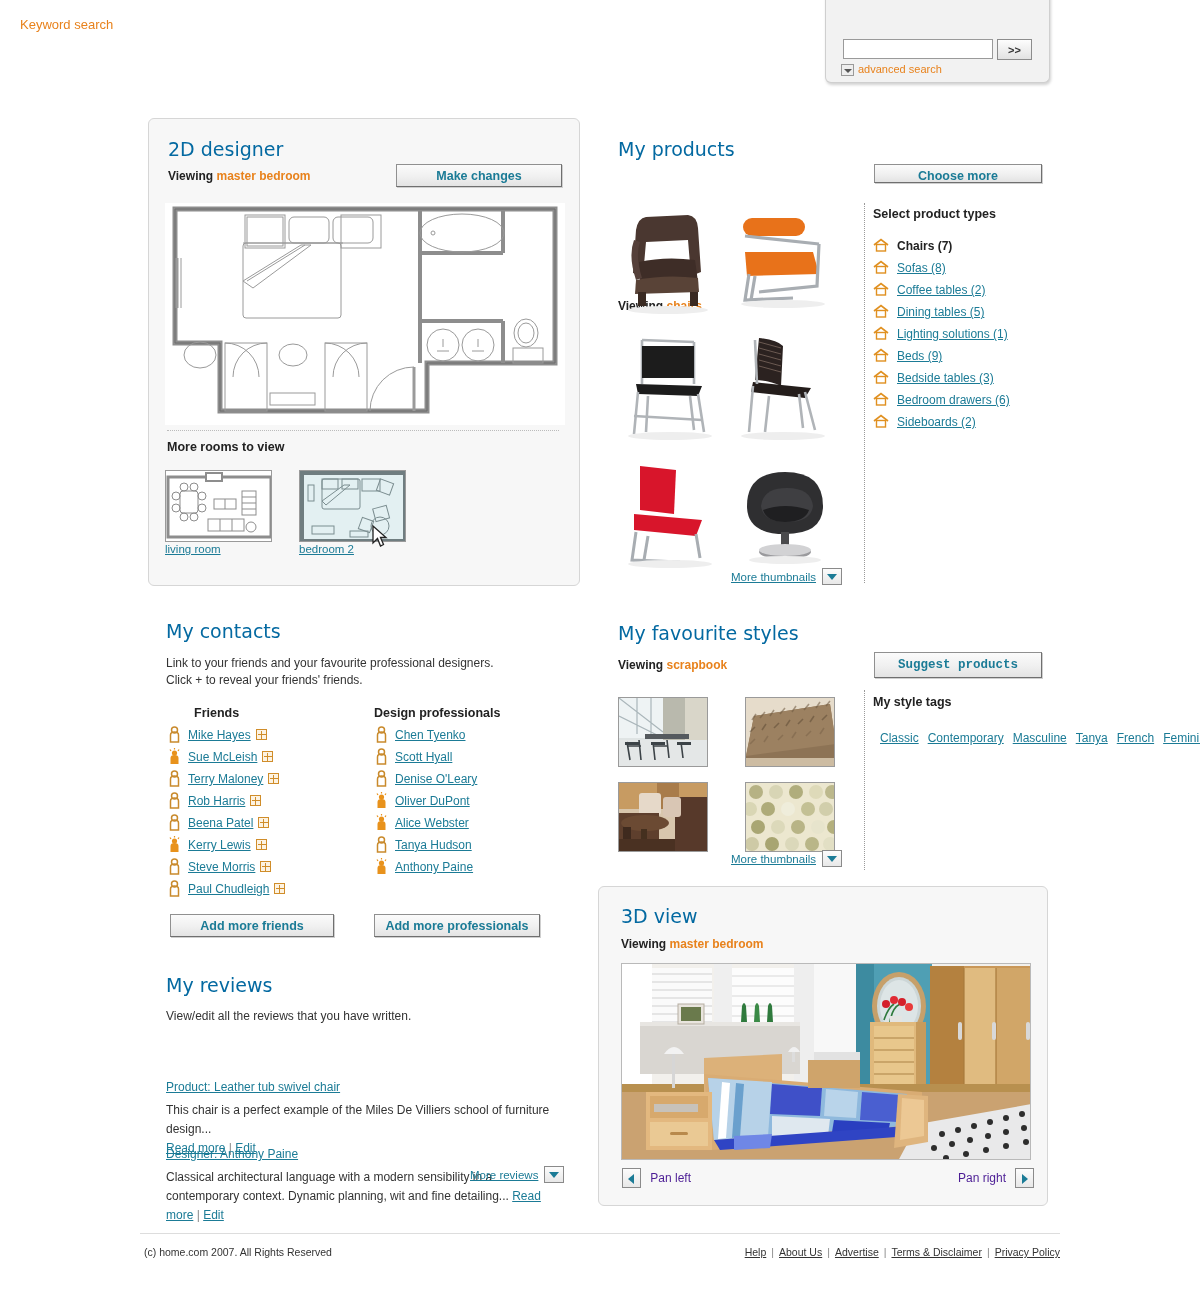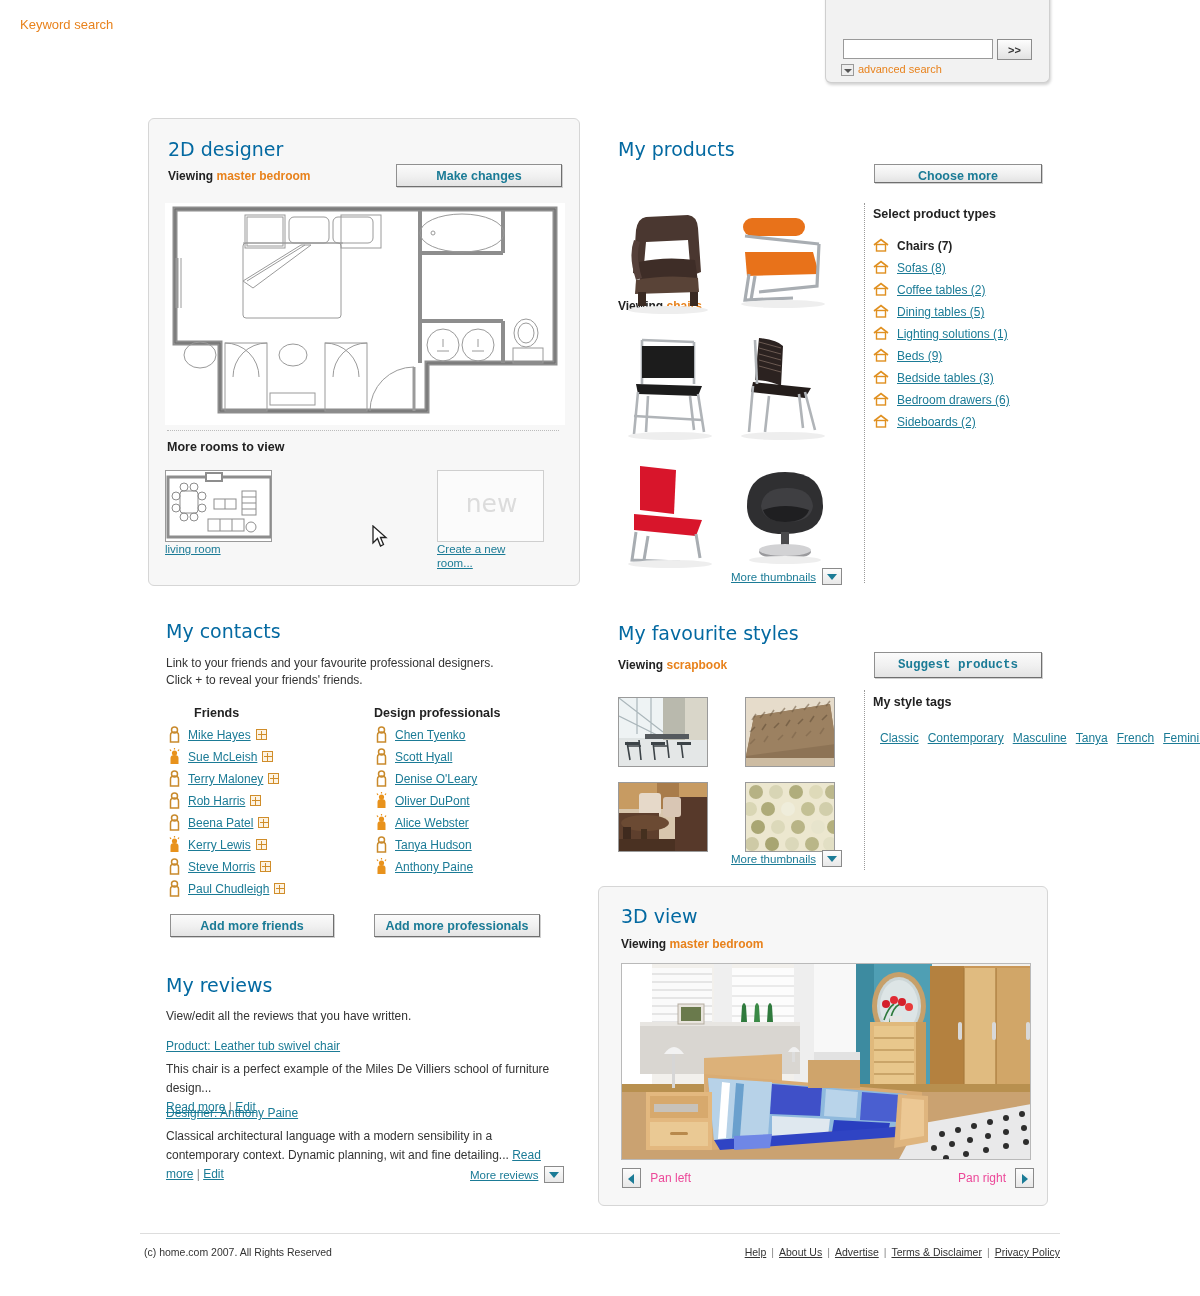--- a/index.html
+++ b/index.html
@@ -153,42 +153,42 @@
   }
   .plus:before{content:"";position:absolute;left:4px;top:1px;width:1px;height:9px;background:#d08d2a;}
   .plus:after{content:"";position:absolute;left:1px;top:4px;width:9px;height:1px;background:#d08d2a;}
   #btn-friends { position:absolute; left:170px; top:914px; width:164px; height:23px; line-height:21px; }
   #btn-pros { position:absolute; left:374px; top:914px; width:166px; height:23px; line-height:21px; }
 
   
   #reviews { position:absolute; left:166px; top:974px; width:400px; }
   #reviews .h1 { position:absolute; left:0; top:0; }
   .r-intro { position:absolute; left:0; top:35px; font-size:12px; }
-  .rev { position:absolute; width:400px; font-size:12px; line-height:19px; }
+  .rev { position:absolute; width:400px; font-size:12px; line-height:19px;margin-top:41px; }
   .rev .rtitle { display:block; margin-bottom:4px; }
   .more-reviews { position:absolute; left:470px; top:1166px; font-size:11.5px; }
 
   
   #styles { position:absolute; left:618px; top:622px; width:430px; }
   #styles .h1 { position:absolute; left:0; top:0; }
   #styles .viewing { position:absolute; left:0; top:36px; }
   #btn-suggest { position:absolute; left:874px; top:652px; width:168px; height:26px; line-height:21px;font-family:Liberation Mono, monospace; }
   .sb-grid { position:absolute; left:618px; top:697px; }
   .sb-cell { width:90px; height:70px; border:1px solid #9a9a9a; display:inline-block; margin:0 34px 12px 0; position:relative; overflow:hidden; }
   .vdiv-styles { position:absolute; left:864px; top:690px; height:180px; border-left:1px dotted #9a9a9a; }
   .tags-title { position:absolute; left:873px; top:695px; font-size:12.5px; font-weight:bold; color:#222; }
   .tags { position:absolute; left:880px; top:727px; width:175px; font-size:12px; line-height:22px; }
   .tags a { margin-right:9px; white-space:nowrap; }
 
   
   #p3d { left:598px; top:886px; width:450px; height:320px; }
   #p3d .h1 { position:absolute; left:22px; top:18px; }
   #p3d .viewing { position:absolute; left:22px; top:50px; }
   .view3d-img { position:absolute; left:621px; top:963px; width:410px; height:197px; border:1px solid #b9b9b9; overflow:hidden; }
-  .pan { position:absolute; top:1168px; font-size:12px; color:#ec4899; }
+  .pan { position:absolute; top:1168px; font-size:12px; color:#4c1d95; }
   .pan-btn { display:inline-block; width:19px; height:20px; border:1px solid #8a8a8a;
     background:linear-gradient(#fcfcfc,#e8e8e8); position:relative; vertical-align:-6px; }
   .pan-btn i { position:absolute; top:5px; }
   .pan-left i { left:5px; border-top:5px solid transparent; border-bottom:5px solid transparent; border-right:6px solid #1b7b96; }
   .pan-right i { left:6px; border-top:5px solid transparent; border-bottom:5px solid transparent; border-left:6px solid #1b7b96; }
 
   
   .footer-rule { position:absolute; left:140px; top:1233px; width:920px; border-top:1px solid #ddd; }
   .copyright { position:absolute; left:144px; top:1246px; font-size:10.5px; color:#333; }
   .flinks { position:absolute; right:140px; top:1246px; font-size:10.5px; }
@@ -298,27 +298,43 @@
           <rect x="42" y="48" width="36" height="12"></rect>
           <line x1="54" y1="48" x2="54" y2="60"></line>
             <line x1="66" y1="48" x2="66" y2="60"></line>
           <circle cx="85" cy="56" r="5"></circle>
         </g>
       </svg>
     </div>
     <a class="cap" href="#">living room</a>
   </div>
 
-
-  <div class="room" id="room3">
+  <div class="room" id="room2">
     <div class="thumb">
-      <div class="new-text">new</div>
-    </div>
-    <a class="cap" href="#">Create a new room...</a>
-  </div>
+      <svg width="107" height="72" viewBox="0 0 107 72">
+        <rect x="2" y="2" width="103" height="68" fill="#e3f0f2" stroke="#6f7d80" stroke-width="4"></rect>
+        <g fill="none" stroke="#7b8d90" stroke-width="1">
+          <rect x="22" y="8" width="38" height="30" rx="2"></rect>
+          <rect x="22" y="8" width="16" height="10"></rect>
+            <rect x="42" y="8" width="16" height="10"></rect>
+          <path d="M22 30 L44 14 L50 14 L26 34 Z"></path>
+          <rect x="62" y="8" width="18" height="12"></rect>
+          <rect x="78" y="10" width="14" height="12" transform="rotate(20 85 16)"></rect>
+          <rect x="74" y="36" width="14" height="13" transform="rotate(-15 81 42)"></rect>
+          <rect x="60" y="48" width="12" height="12" transform="rotate(20 66 54)"></rect>
+          <circle cx="80" cy="55" r="9"></circle>
+          <rect x="12" y="55" width="22" height="8"></rect>
+          <rect x="50" y="60" width="18" height="6"></rect>
+          <rect x="8" y="14" width="6" height="16"></rect>
+        </g>
+      </svg>
+    </div>
+    <a class="cap" href="#">bedroom 2</a>
+  </div>
+
 
   <svg class="cursor-arrow" width="18" height="24" viewBox="0 0 18 24">
     <path d="M1 1 L1 18 L5.5 13.5 L8.5 21 L11.5 19.5 L8.5 12.5 L14 12.5 Z" fill="#fff" stroke="#222" stroke-width="1.3"></path>
   </svg>
 
   <div id="products">
     <h1 class="h1">My products</h1>
     <div class="viewing">
       <span>Viewing</span>
       <em>chairs</em>

